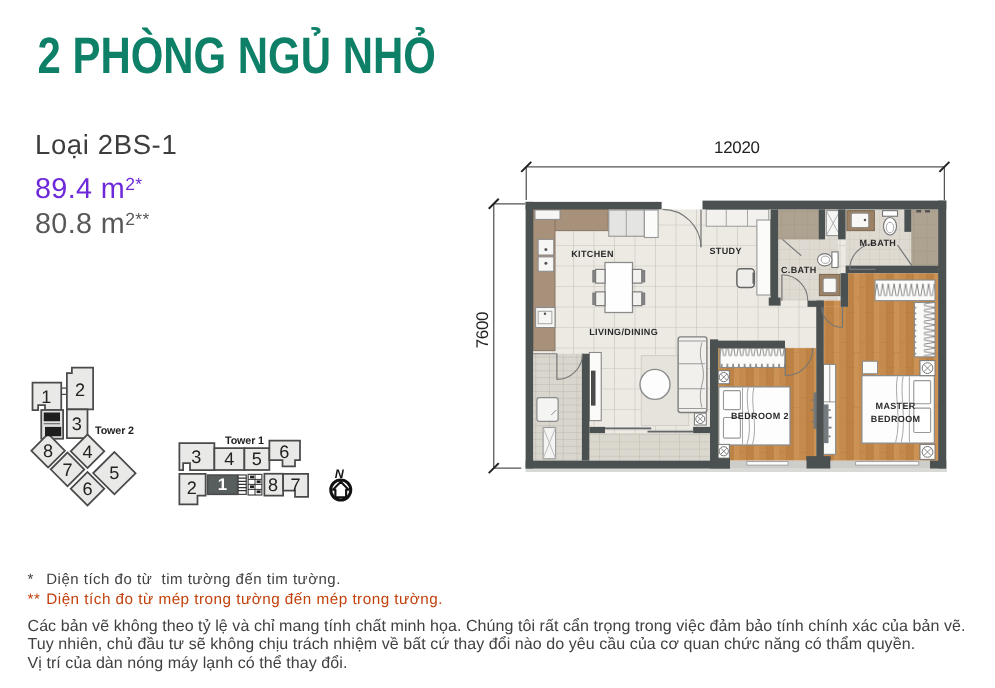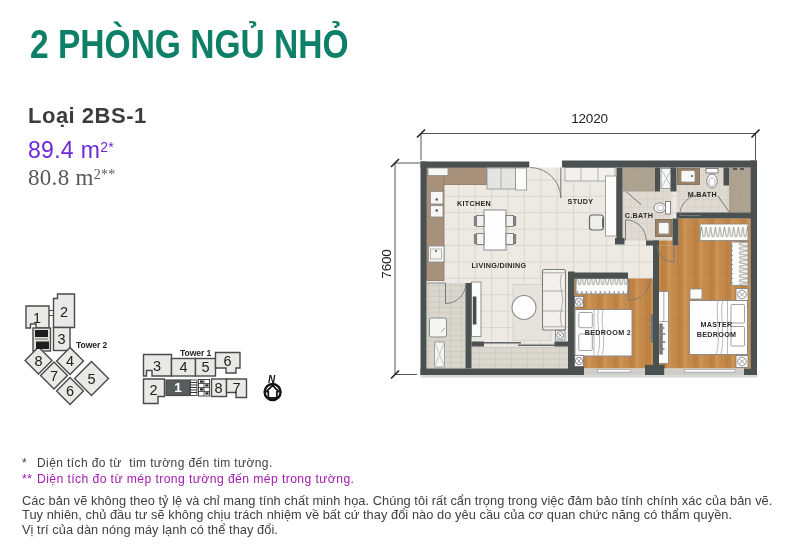--- a/index.html
+++ b/index.html
@@ -4,25 +4,25 @@
 <style>
   html,body{margin:0;padding:0;background:#fff;width:796px;height:550px;overflow:hidden;}
   body{font-family:"Liberation Sans",sans-serif;position:relative;}
   .abs{position:absolute;}
 </style>
 </head>
 <body>
 
 <div class="abs" style="left:30px;top:21px;font-size:41px;font-weight:bold;color:#0d8067;transform:scaleX(0.818);transform-origin:left top;white-space:nowrap;">2 PHÒNG NGỦ NHỎ</div>
 
-<div class="abs" style="left:28px;top:102.5px;font-size:22px;font-weight:bold;color:#3d3d3d;letter-spacing:0.5px;">Loại 2BS-1</div>
+<div class="abs" style="left:28px;top:102.5px;font-size:22px;font-weight:normal;color:#3d3d3d;letter-spacing:0.5px;">Loại 2BS-1</div>
 
 <div class="abs" style="left:28px;top:136.5px;font-size:23px;color:#6d28d9;letter-spacing:0.3px;">89.4 m<span style="font-size:14px;vertical-align:6px;">2*</span></div>
 
-<div class="abs" style="left:28px;top:164.5px;font-size:23px;color:#585858;letter-spacing:0.3px;font-family:Liberation Serif, serif;">80.8 m<span style="font-size:14px;vertical-align:6px;">2**</span></div>
+<div class="abs" style="left:28px;top:164.5px;font-size:23px;color:#585858;letter-spacing:0.3px;">80.8 m<span style="font-size:14px;vertical-align:6px;">2**</span></div>
 
 <svg class="abs" style="left:0;top:0;" width="796" height="550" viewBox="0 0 796 550">
 <defs>
   <pattern id="tileBeige" width="16.4" height="16.4" patternUnits="userSpaceOnUse">
     <rect width="16.4" height="16.4" fill="#eceae3"></rect>
     <path d="M16.4,0 V16.4 M0,16.4 H16.4" stroke="#c7c3ba" stroke-width="0.9" fill="none"></path>
   </pattern>
   <pattern id="tileBath" width="8" height="8" patternUnits="userSpaceOnUse">
     <rect width="8" height="8" fill="#ded9d1"></rect>
     <path d="M8,0 V8 M0,8 H8" stroke="#cfc9bf" stroke-width="0.7" fill="none"></path>
@@ -463,15 +463,15 @@
 <circle cx="272.6" cy="392" r="8" fill="#fff" stroke="#111" stroke-width="2.4"></circle>
 
 <path d="M272.6,385.4 L278.8,391.7 L276.9,391.7 L276.9,397.8 L268.3,397.8 L268.3,391.7 L266.4,391.7 Z" fill="#fff" stroke="#111" stroke-width="1.7" stroke-linejoin="round"></path>
 
 <text x="271.5" y="382.5" font-size="10" font-weight="bold" font-style="italic" fill="#111" text-anchor="middle" font-family="Liberation Sans,sans-serif">N</text>
 </g>
 </svg>
 
 <div class="abs" style="left:22px;top:456px;font-size:12px;color:#414141;letter-spacing:0.4px;"><span style="display:inline-block;width:15px;">*</span>Diện tích đo từ&nbsp; tim tường đến tim tường.</div>
 
-<div class="abs" style="left:22px;top:471.5px;font-size:12.2px;color:#a21caf;letter-spacing:0.4px;"><span style="display:inline-block;width:15px;">**</span>Diện tích đo từ mép trong tường đến mép trong tường.</div>
+<div class="abs" style="left:22px;top:471.5px;font-size:12.2px;color:#c2410c;letter-spacing:0.4px;"><span style="display:inline-block;width:15px;">**</span>Diện tích đo từ mép trong tường đến mép trong tường.</div>
 
 <div class="abs" style="left:22px;top:493.5px;font-size:12.8px;line-height:14.7px;letter-spacing:0.06px;color:#414141;">Các bản vẽ không theo tỷ lệ và chỉ mang tính chất minh họa. Chúng tôi rất cẩn trọng trong việc đảm bảo tính chính xác của bản vẽ.<br>Tuy nhiên, chủ đầu tư sẽ không chịu trách nhiệm về bất cứ thay đổi nào do yêu cầu của cơ quan chức năng có thẩm quyền.<br>Vị trí của dàn nóng máy lạnh có thể thay đổi.</div>
 
 </body></html>

